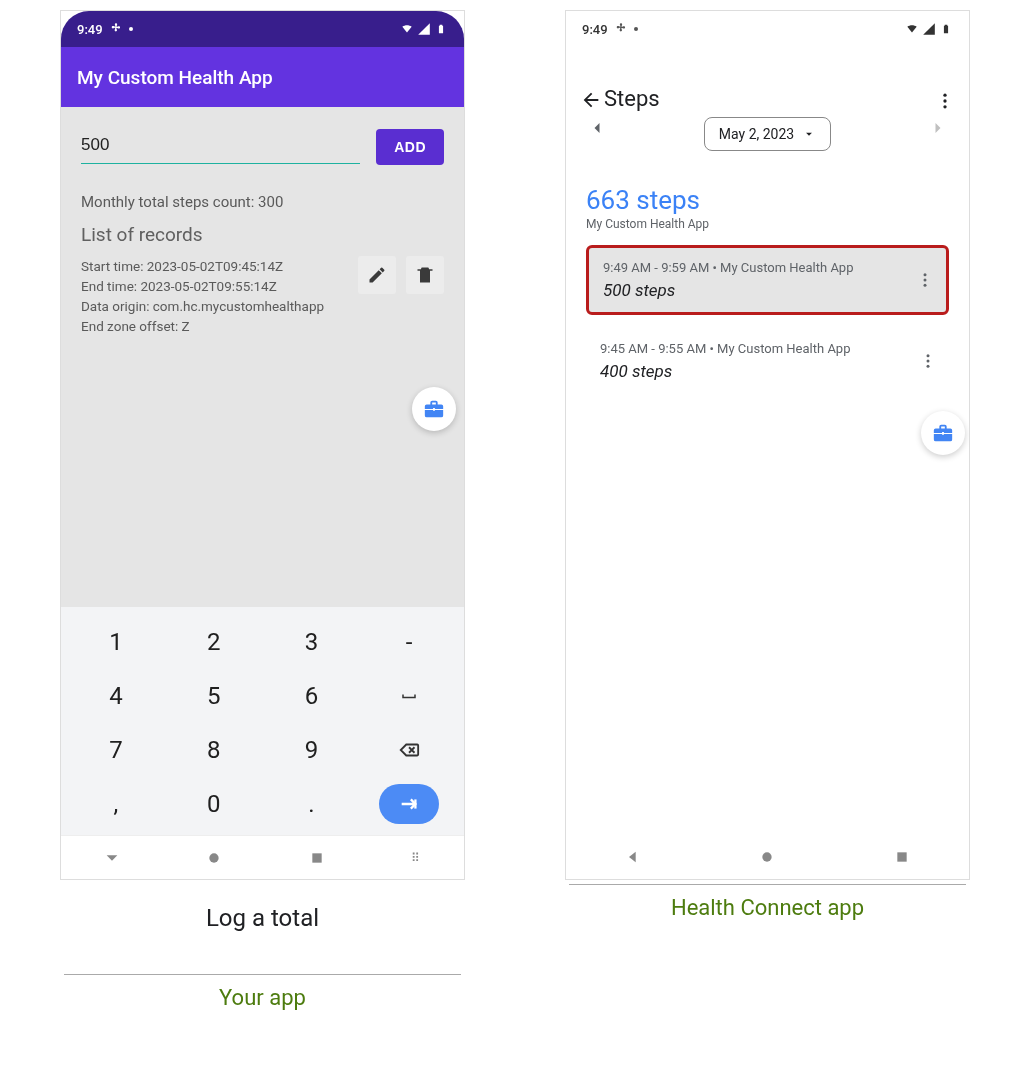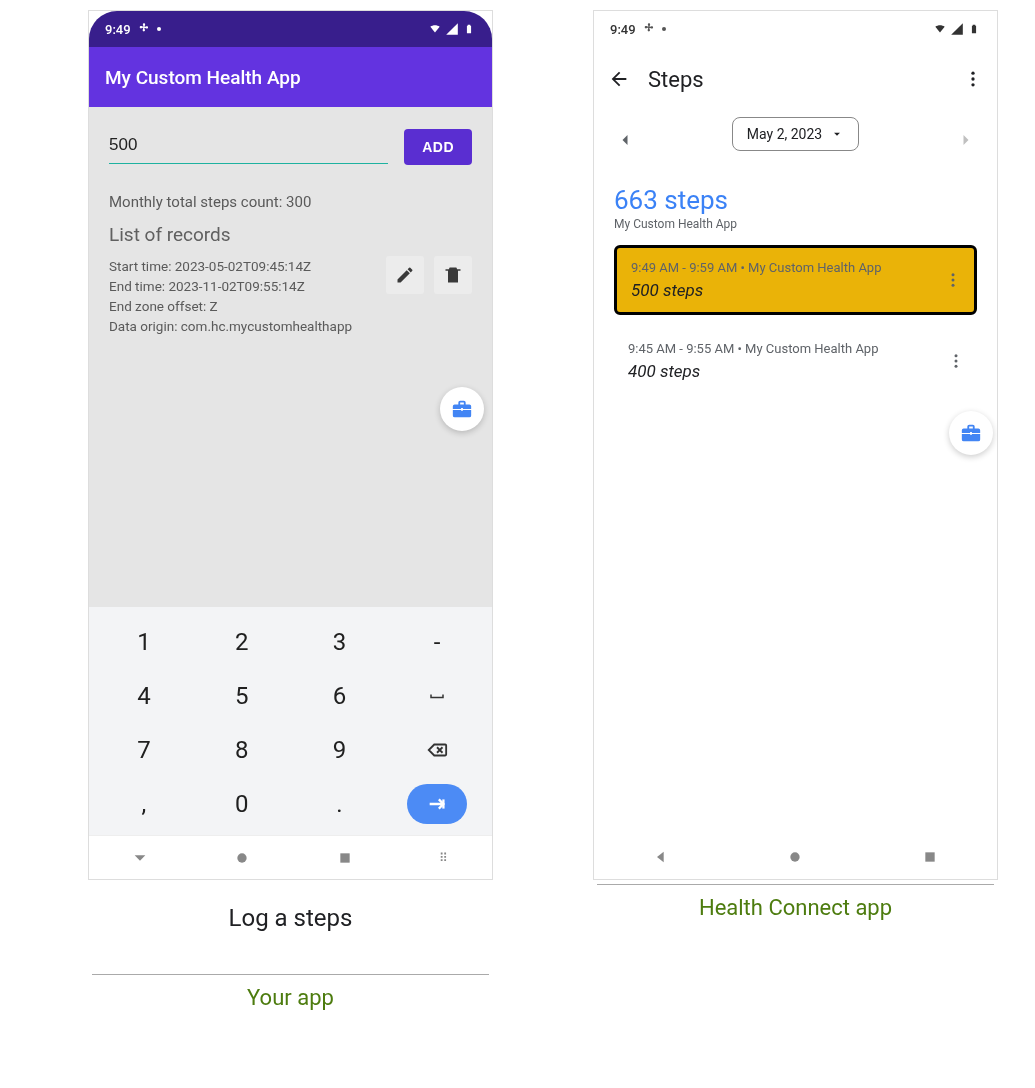--- a/index.html
+++ b/index.html
@@ -7,21 +7,21 @@
     background: #fff;
     font-family: -apple-system, BlinkMacSystemFont, "Segoe UI", Roboto, Arial, sans-serif;
     width: 1035px;
     height: 1088px;
     position: relative;
     padding: 0;
   }
   .container {
     display: flex;
     gap: 100px;
-    padding: 10px 60px 0 88px;
+    padding: 10px 60px 0 60px;
   }
   .column { width: 405px; display:flex; flex-direction:column; align-items:stretch; }
   .phone {
     width: 405px;
     height: 870px;
     border: 1px solid #ddd;
     background: #fff;
     display: flex;
     flex-direction: column;
     overflow: hidden;
@@ -142,28 +142,28 @@
     justify-content: space-around;
     color: #888;
     border-top: 1px solid #eee;
   }
   .nav-bar .nb { width:16px; height:16px; }
 
   
   .hc-header {
     height: 64px;
     display:flex;
-    align-items:center;
+    align-items:flex-end;
     padding: 0 14px;
-    gap: 18px;
+    gap: 2px;
   }
   .hc-header .title { font-size: 22px; color: #202124; flex:1; }
   .hc-body { flex:1; padding: 0 20px; position:relative; }
   .date-row {
-    display:flex; align-items:flex-end; justify-content: space-between;
+    display:flex; align-items:flex-start; justify-content: space-between;
     margin-top: 6px;
   }
   .chev { width:22px; height:22px; color:#5f6368; cursor:pointer; display:flex; align-items:center; justify-content:center; }
   .chev.disabled { color:#c0c0c0; cursor:default; }
   .date-pill {
     border: 1px solid #888;
     border-radius: 8px;
     padding: 8px 14px;
     font-size: 14px;
     color: #202124;
@@ -173,22 +173,22 @@
   .summary { margin-top: 34px; }
   .summary .big { font-size: 26px; color: #3b82f6; }
   .summary .src { font-size: 12px; color: #5f6368; margin-top:2px; }
   .entry {
     margin-top: 14px;
     padding: 12px 14px;
     border-radius: 6px;
     position: relative;
   }
   .entry.highlight {
-    border: 3px solid #000000;
-    background: #eab308;
+    border: 3px solid #b91c1c;
+    background: #e5e5e5;
   }
   .entry .meta { font-size: 13px; color: #5f6368; }
   .entry .val { font-size: 17px; color: #202124; margin-top:5px;font-style:italic; }
   .entry .more {
     position:absolute; right:8px; top:50%; transform:translateY(-50%);
     color:#5f6368; cursor:pointer; padding:4px;
   }
   .fab2 {
     position:absolute; right:4px; top:300px;
     width:44px; height:44px; border-radius:50%;
@@ -277,23 +277,23 @@
 
             </div>
             <div class="sq-btn">
               <svg viewBox="0 0 24 24" width="20" height="20" fill="#3a3a3a">
                   <path d="M6 7h12v14H6V7zm2-4h8l1 2h4v2H3V5h4l1-2z"></path>
                 </svg>
 
             </div>
           </div>
           <div class="line">Start time: 2023-05-02T09:45:14Z</div>
-          <div class="line">End time: 2023-11-02T09:55:14Z</div>
+          <div class="line">End time: 2023-05-02T09:55:14Z</div>
+          <div class="line">Data origin: com.hc.mycustomhealthapp</div>
           <div class="line">End zone offset: Z</div>
-          <div class="line">Data origin: com.hc.mycustomhealthapp</div>
         </div>
 
         <div class="fab">
           <svg viewBox="0 0 24 24" width="22" height="22" fill="currentColor">
               <path d="M20 7h-4V5a2 2 0 0 0-2-2h-4a2 2 0 0 0-2 2v2H4a2 2 0 0 0-2 2v3h9v-1h2v1h9V9a2 2 0 0 0-2-2zM10 5h4v2h-4V5zM2 13v6a2 2 0 0 0 2 2h16a2 2 0 0 0 2-2v-6h-9v1h-2v-1H2z"></path>
             </svg>
 
         </div>
       </div>
 
@@ -355,21 +355,21 @@
           </span>
         <span>
             <svg class="nb" viewBox="0 0 24 24" fill="#888">
               <rect x="5" y="5" width="14" height="14"></rect>
             </svg>
           </span>
         <span style="font-size:12px;color:#888;letter-spacing:1px;">⠿</span>
       </div>
     </div>
 
-    <div class="caption-step">Log a steps</div>
+    <div class="caption-step">Log a total</div>
     <div class="caption-divider"></div>
     <div class="caption-sub">Your app</div>
   </div>
 
   <div class="column">
     <div class="phone">
       <div class="status-bar light">
         <div class="status-left">
           <span>9:49</span>
           <span class="mini-icon">

